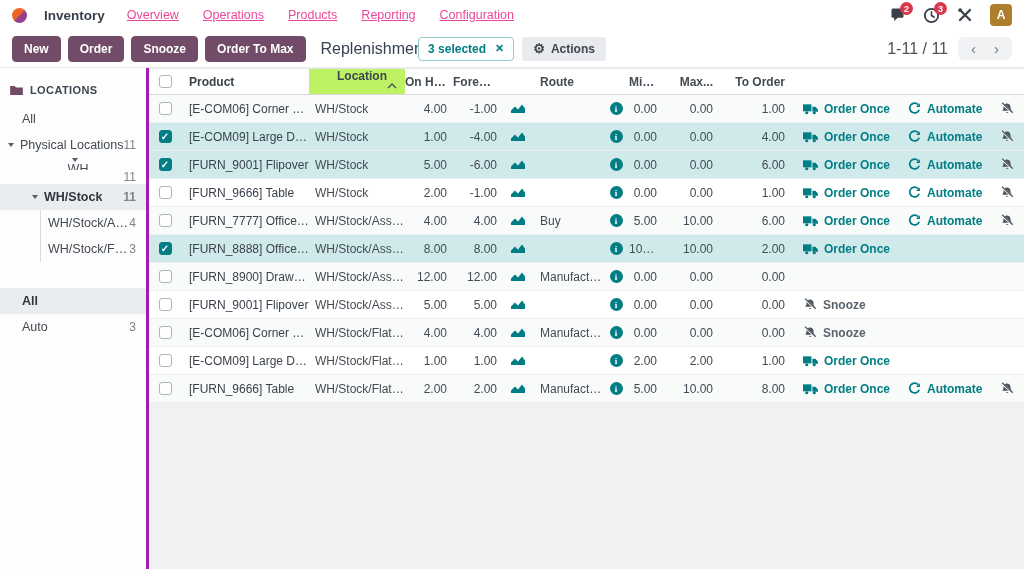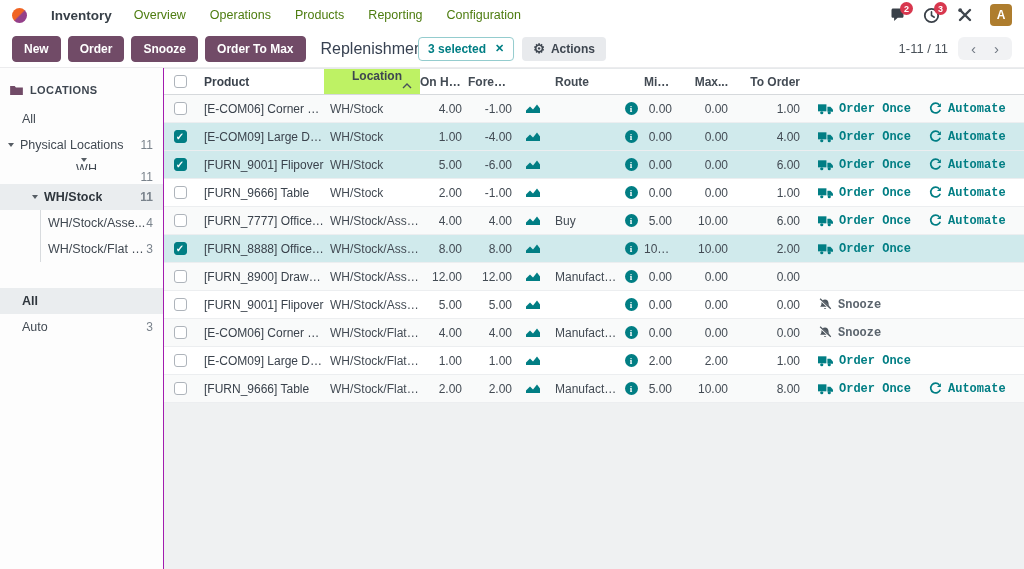--- a/index.html
+++ b/index.html
@@ -1,26 +1,26 @@
 <!DOCTYPE html>
 <html><head>
 <meta charset="utf-8">
 <style>
   * { margin:0; padding:0; box-sizing:border-box; }
   html,body { width:1024px; height:569px; overflow:hidden; background:#fff;
     font-family:"Liberation Sans", sans-serif; color:#404854; }
 
   
   .navbar { height:30px; display:flex; align-items:center; padding:0 12px; background:#fff; }
-  .brand { display:flex; gap:24px; cursor:pointer; }
+  .brand { display:flex; gap:17px; cursor:pointer; }
   .logo { width:15px; height:15px; border-radius:50%;
     background:linear-gradient(135deg,#f06423 0 46%, #94408a 54% 100%); }
   .brand-name { font-size:13.5px; font-weight:700; color:#384048; }
   .menu { display:flex; align-items:center; gap:24px; margin-left:22px; }
-  .menu-item { font-size:12.5px; color:#4d7c0f; cursor:pointer; }
+  .menu-item { font-size:12.5px; color:#ec4899; cursor:pointer;text-decoration:underline; }
   .nav-right { margin-left:auto; display:flex; align-items:center; gap:16px; }
   .nav-ic { position:relative; width:18px; height:18px; display:flex; align-items:center; justify-content:center; cursor:pointer; }
   .nav-badge { position:absolute; top:-4px; right:-7px; min-width:13px; height:13px; padding:0 3px;
     background:#d8374e; color:#fff; font-size:9px; font-weight:700; border-radius:8px;
     display:flex; align-items:center; justify-content:center; }
   .avatar { width:22px; height:22px; border-radius:4px; background:#ae7d2e; color:#fff;
     font-size:12px; font-weight:700; display:flex; align-items:center; justify-content:center; cursor:pointer; }
 
   
   .control-bar { height:38px; display:flex; align-items:center; padding:0 12px; position:relative;
@@ -31,28 +31,28 @@
   .view-title { font-size:16px; color:#374151; margin-left:8px; }
   .cb-center { position:absolute; left:50%; transform:translateX(-50%); display:flex; align-items:center; gap:8px; }
   .sel-badge { display:flex; align-items:center; gap:9px; border:1px solid #94ccce; border-radius:4px;
     background:#fff; padding:4px 9px; }
   .sel-badge .sel-txt { color:#017e84; font-size:12px; font-weight:700; }
   .sel-badge .sel-x { color:#017e84; font-size:11px; font-weight:700; cursor:pointer; line-height:1; }
   .actions-btn { display:flex; align-items:center; gap:6px; background:#e8eaed; border:none; border-radius:4px;
     padding:5px 11px; font-family:inherit; font-size:12px; font-weight:700; color:#3e4650; cursor:pointer; }
   .gear { font-size:13px; line-height:1; }
   .cb-right { margin-left:auto; display:flex; align-items:center; gap:10px; }
-  .pager-text { font-size:13px; color:#4a525a; }
+  .pager-text { font-size:16px; color:#4a525a; }
   .pager-nav { display:flex; align-items:center; gap:0; background:#f1f2f4; border-radius:6px; padding:2px 4px; }
   .pager-btn { background:none; border:none; color:#707882; font-size:15px; line-height:1;
     padding:2px 9px; cursor:pointer; font-family:inherit; }
 
   
   .content { display:flex; height:501px; }
-  .sidebar { width:164px; background:#fdfdfd; border-right:1px solid #a21caf; padding-top:16px; flex-shrink:0; }
+  .sidebar { width:149px; background:#fdfdfd; border-right:3px solid #a21caf; padding-top:16px; flex-shrink:0; }
   .sb-section { margin-bottom:26px; }
   .sb-title { display:flex; align-items:center; gap:7px; padding:0 10px 10px 10px;
     font-size:11px; font-weight:700; letter-spacing:.4px; color:#3e4650; }
   .sb-item { display:flex; align-items:center; height:26px; font-size:12.5px; color:#414952;
     cursor:pointer; padding-right:10px; }
   .sb-item .lbl { white-space:nowrap; overflow:hidden; text-overflow:ellipsis; }
   .sb-item .cnt { margin-left:auto; color:#7a838c; font-size:12px; }
   .sb-item.selected { background:#eaedef; font-weight:700; color:#2f363d; }
   .caret { width:0; height:0; border-left:3.5px solid transparent; border-right:3.5px solid transparent;
     border-top:4.5px solid #565d64; margin-right:6px; flex-shrink:0; }
@@ -75,21 +75,21 @@
   .c-prod { padding-left:8px; color:#3a424c; }
   .c-loc  { padding-left:6px; color:#434b54; }
   .c-num  { text-align:right; padding-right:6px; color:#434b54; }
   .c-nump { text-align:right; padding-right:8px; color:#434b54; }
   .c-chart { display:flex; justify-content:center; align-items:center; cursor:pointer; }
   .c-route { padding-left:7px; color:#434b54; }
   .c-info { display:flex; justify-content:center; align-items:center; }
   .info-dot { width:13px; height:13px; border-radius:50%; background:#017e84; color:#fff; cursor:pointer;
     font-size:9px; font-weight:700; display:flex; align-items:center; justify-content:center;
     font-family:"Liberation Serif", serif; }
-  .c-actions { display:flex; align-items:center; gap:18px; padding-left:10px; padding-right:11px; overflow:hidden;font-family:Liberation Mono, monospace; }
+  .c-actions { display:flex; align-items:center; gap:18px; padding-left:10px; padding-right:11px; overflow:hidden; }
   .act { display:flex; align-items:center; gap:6px; cursor:pointer; font-size:12px; font-weight:700; white-space:nowrap; }
   .act.teal { color:#017e84; }
   .act.gray { color:#5b646d; }
   .cbx { width:13px; height:13px; border:1px solid #aeb4bb; border-radius:3px; background:#fff;
     display:flex; align-items:center; justify-content:center; cursor:pointer; }
   .cbx.checked { background:#017e84; border-color:#017e84; }
   .cbx .tick { color:#fff; font-size:10px; line-height:1; font-weight:700; }
 </style>
 </head>
 <body>

